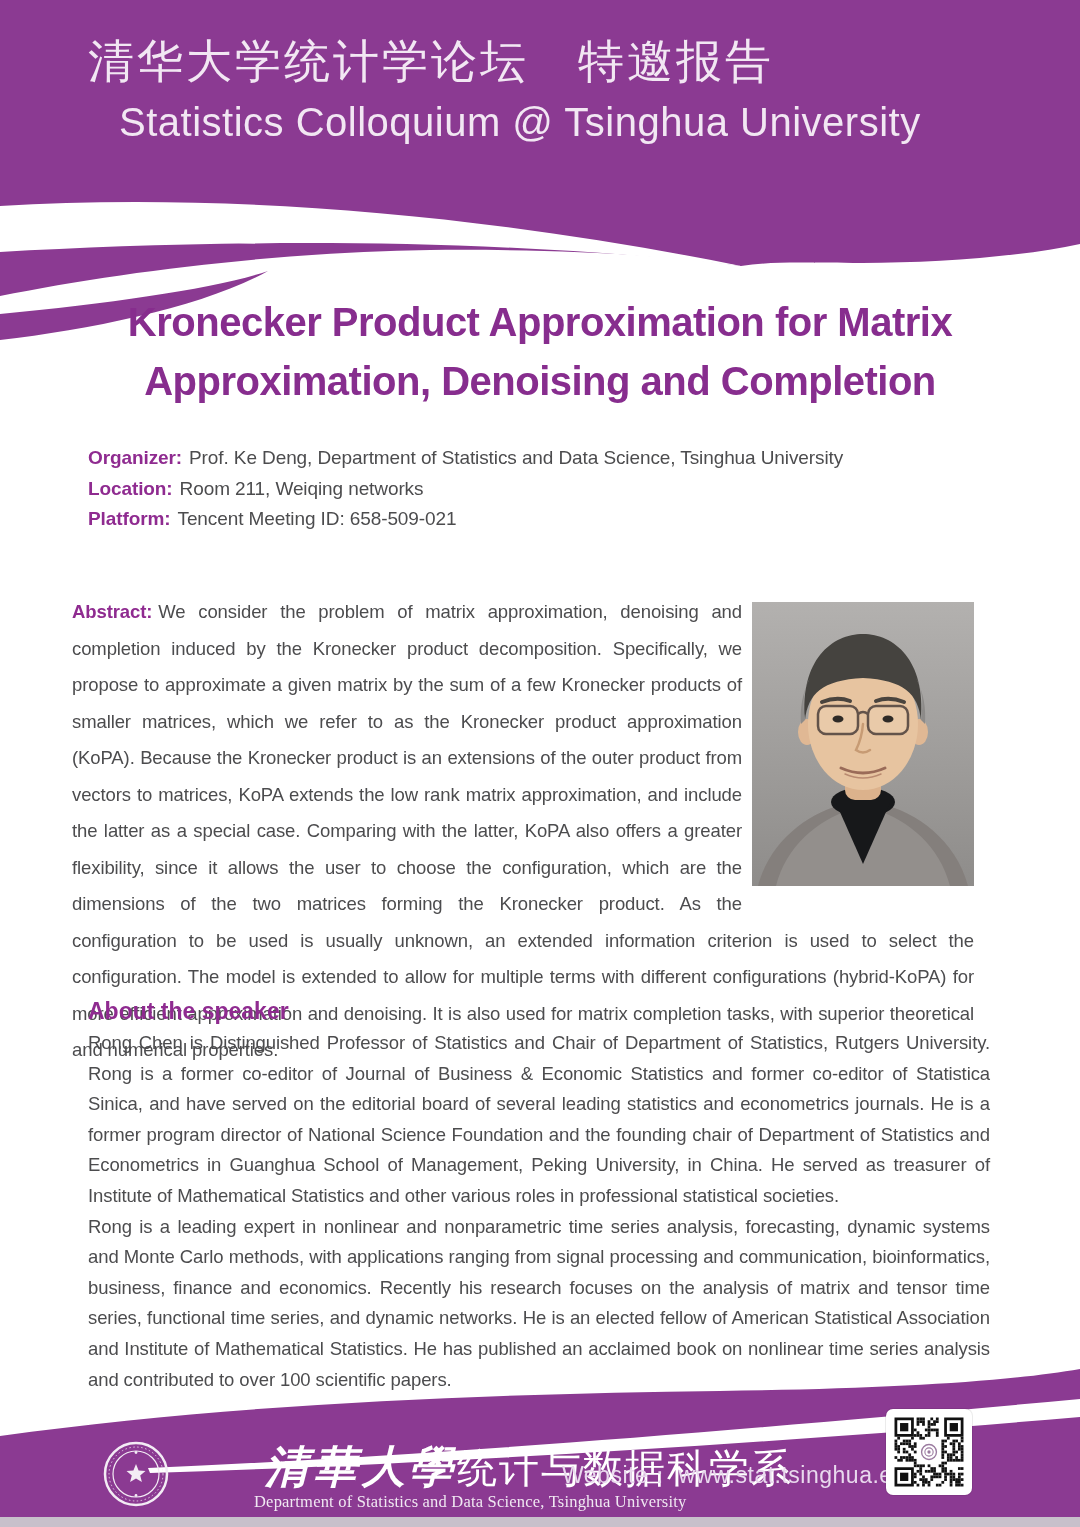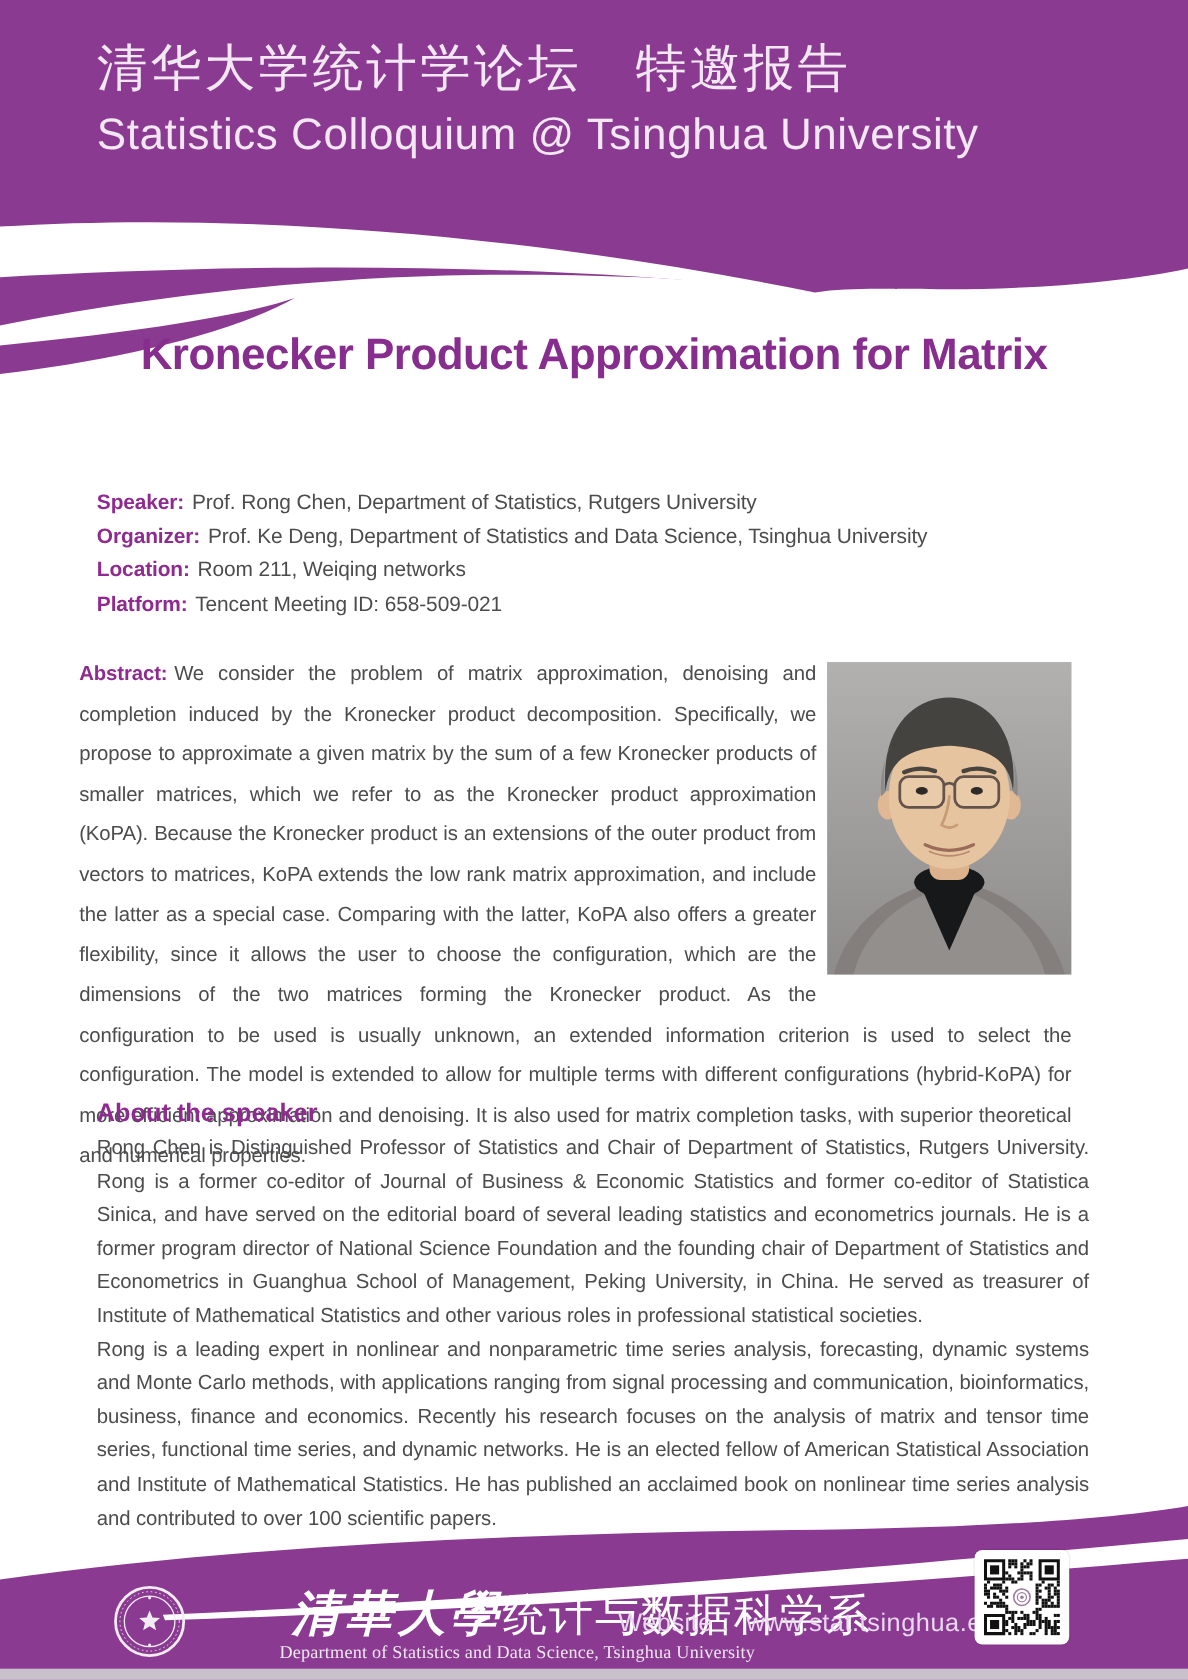--- a/index.html
+++ b/index.html
@@ -7,21 +7,21 @@
     position:relative;width:1080px;height:1527px;margin:0 auto;
     background:#ffffff;overflow:hidden;
     font-family:"Liberation Sans","DejaVu Sans",sans-serif;
     -webkit-font-smoothing:antialiased;
   }
   .bg-svg{position:absolute;left:0;top:0;width:1080px;height:1527px;}
 
   
   .header-text{position:absolute;left:88px;top:30px;color:#f2e7f3;}
   .header-zh{font-size:46px;font-weight:400;letter-spacing:3px;line-height:62px;}
-  .header-en{font-size:40px;font-weight:300;letter-spacing:0.5px;line-height:52px;margin-top:4px;}
+  .header-en{font-size:40px;font-weight:300;letter-spacing:0.5px;line-height:52px;margin-top:4px;margin-left:31px;}
 
   
   .talk-title{
     position:absolute;left:0;top:293px;width:1080px;text-align:center;
     color:#872d8e;font-weight:bold;font-size:40px;line-height:59px;letter-spacing:-0.5px;
   }
 
   
   .info{position:absolute;left:88px;top:443px;width:920px;}
   .info-row{font-size:19px;line-height:30.6px;color:#4c4c4e;letter-spacing:-0.1px;}
@@ -92,26 +92,24 @@
     <rect x="0" y="1517" width="1080" height="10" fill="#c8c0cb"></rect>
   </svg>
 
   <div class="header-text">
     <div class="header-zh">清华大学统计学论坛　特邀报告</div>
     <div class="header-en">Statistics Colloquium @ Tsinghua University</div>
   </div>
 
   <div class="talk-title">
     <div>Kronecker Product Approximation for Matrix</div>
+    <div>Approximation, Denoising and Completion</div>
   </div>
 
   <div class="info">
-    <div class="info-row">
-      <span class="info-label">Speaker:</span><span>Prof. Rong Chen, Department of Statistics, Rutgers University</span>
-    </div>
     <div class="info-row">
       <span class="info-label">Organizer:</span><span>Prof. Ke Deng, Department of Statistics and Data Science, Tsinghua University</span>
     </div>
     <div class="info-row">
       <span class="info-label">Location:</span><span>Room 211, Weiqing networks</span>
     </div>
     <div class="info-row">
       <span class="info-label">Platform:</span><span>Tencent Meeting ID: 658-509-021</span>
     </div>
   </div>

